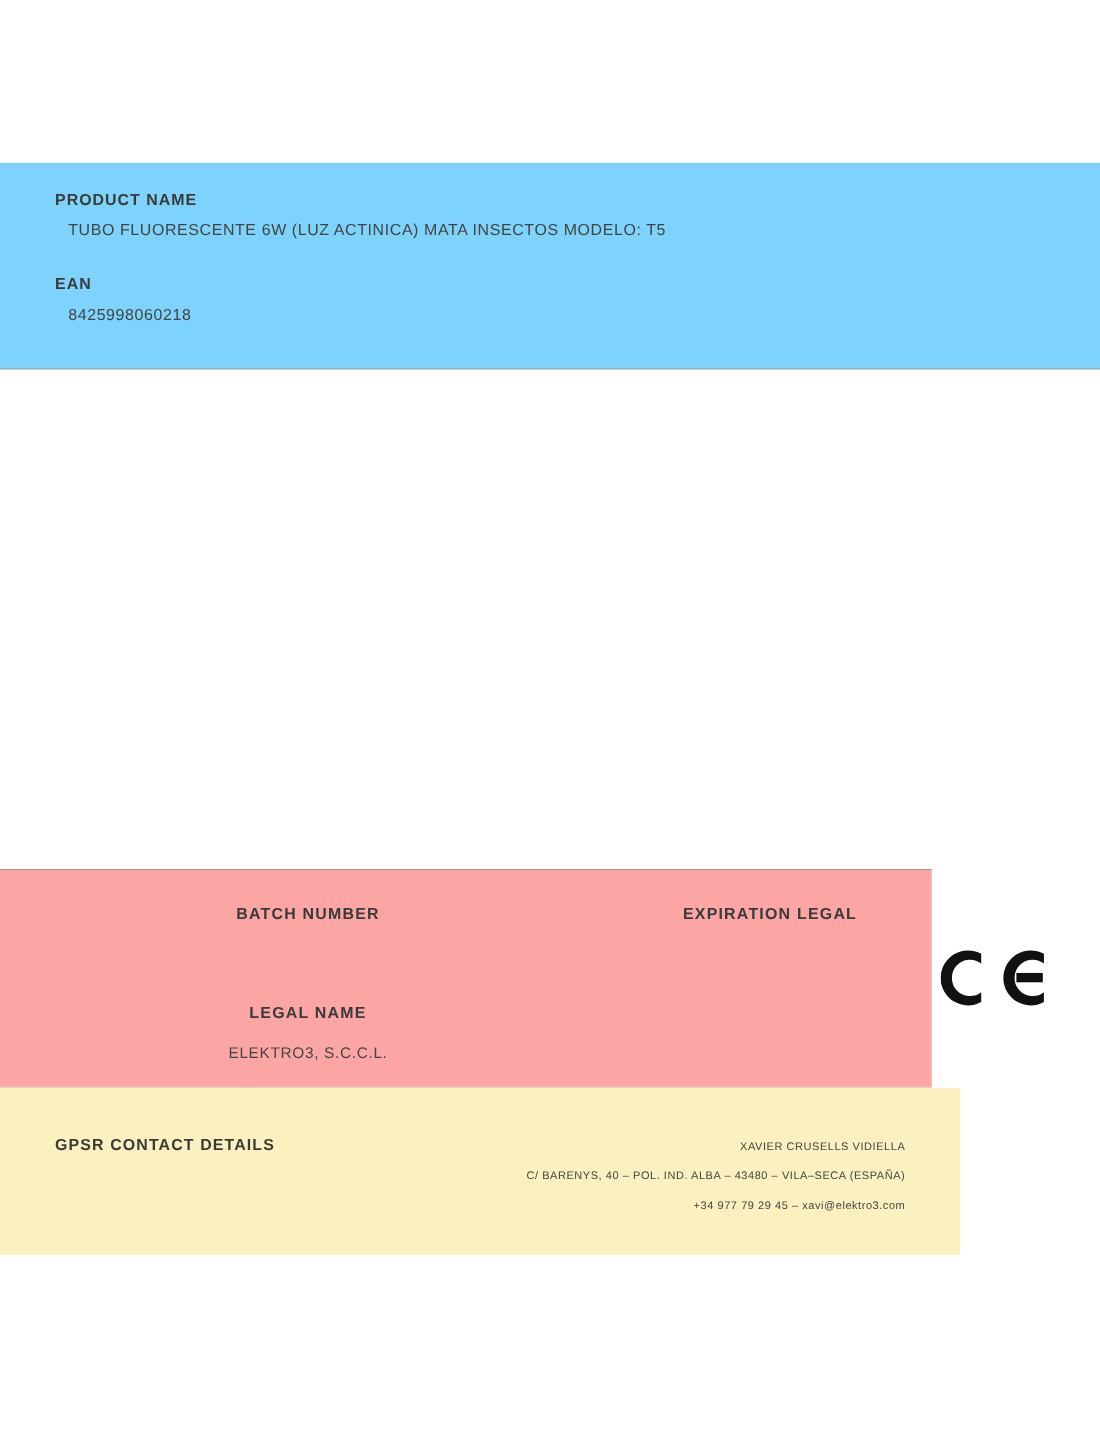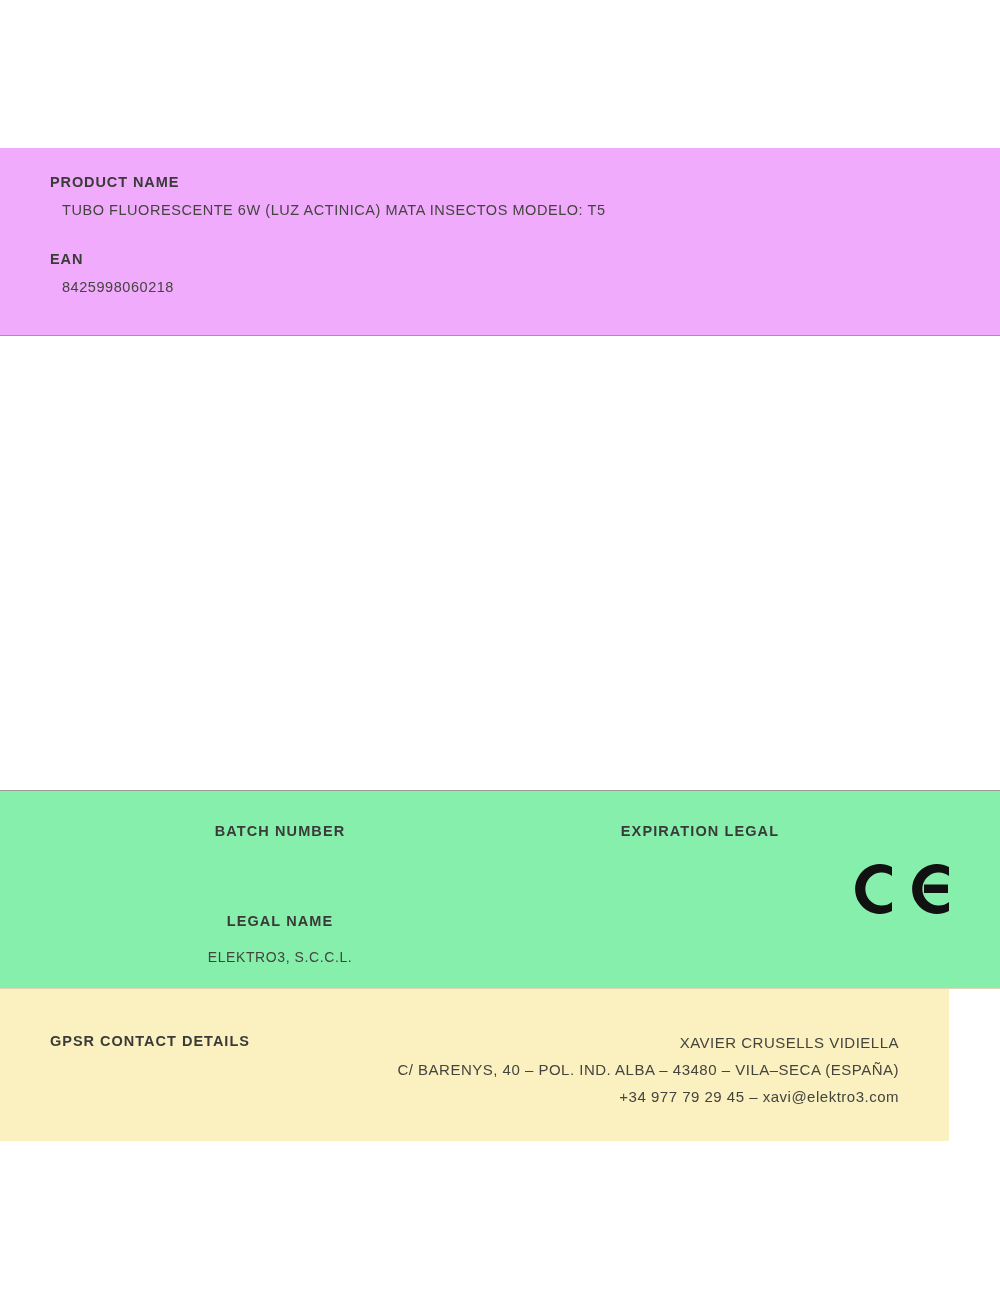--- a/index.html
+++ b/index.html
@@ -23,21 +23,21 @@
     height: 1300px;
   }
 
   
   .top-block {
     position: absolute;
     top: 148px;
     left: 0;
     width: 1000px;
     height: 188px;
-    background: #f0abfc;
+    background: #7dd3fc;
     border-bottom: 1px solid #9a9a94;
     box-sizing: border-box;
   }
   .top-inner {
     padding: 26px 50px 0 50px;
   }
   .field-label {
     font-size: 14.5px;
     font-weight: bold;
     letter-spacing: 0.9px;
@@ -62,23 +62,23 @@
     width: 1000px;
     height: 454px;
     background: #ffffff;
   }
 
   
   .info-block {
     position: absolute;
     top: 790px;
     left: 0;
-    width: 1000px;
+    width: 847px;
     height: 199px;
-    background: #86efac;
+    background: #fca5a5;
     border-top: 1px solid #9a9a94;
     border-bottom: 1px solid #ddd6b4;
     box-sizing: border-box;
   }
   .info-row {
     position: absolute;
     left: 0;
     width: 1000px;
     display: flex;
   }
@@ -113,42 +113,42 @@
     left: 855px;
     width: 96px;
     height: 62px;
   }
 
   
   .gpsr-block {
     position: absolute;
     top: 989px;
     left: 0;
-    width: 949px;
+    width: 873px;
     height: 152px;
     background: #fbf0bf;
   }
   .gpsr-label {
     position: absolute;
     top: 44px;
     left: 50px;
     font-size: 14.5px;
     font-weight: bold;
     letter-spacing: 1.0px;
     color: #3a3a38;
   }
   .gpsr-lines {
     position: absolute;
     top: 40px;
     right: 50px;
     text-align: right;
     line-height: 27px;
   }
   .gpsr-lines div {
-    font-size: 15px;
+    font-size: 10px;
     letter-spacing: 0.5px;
     color: #44443f;
   }
 </style>
 </head>
 <body>
 
 <div class="page">
 
   <div class="top-block">

